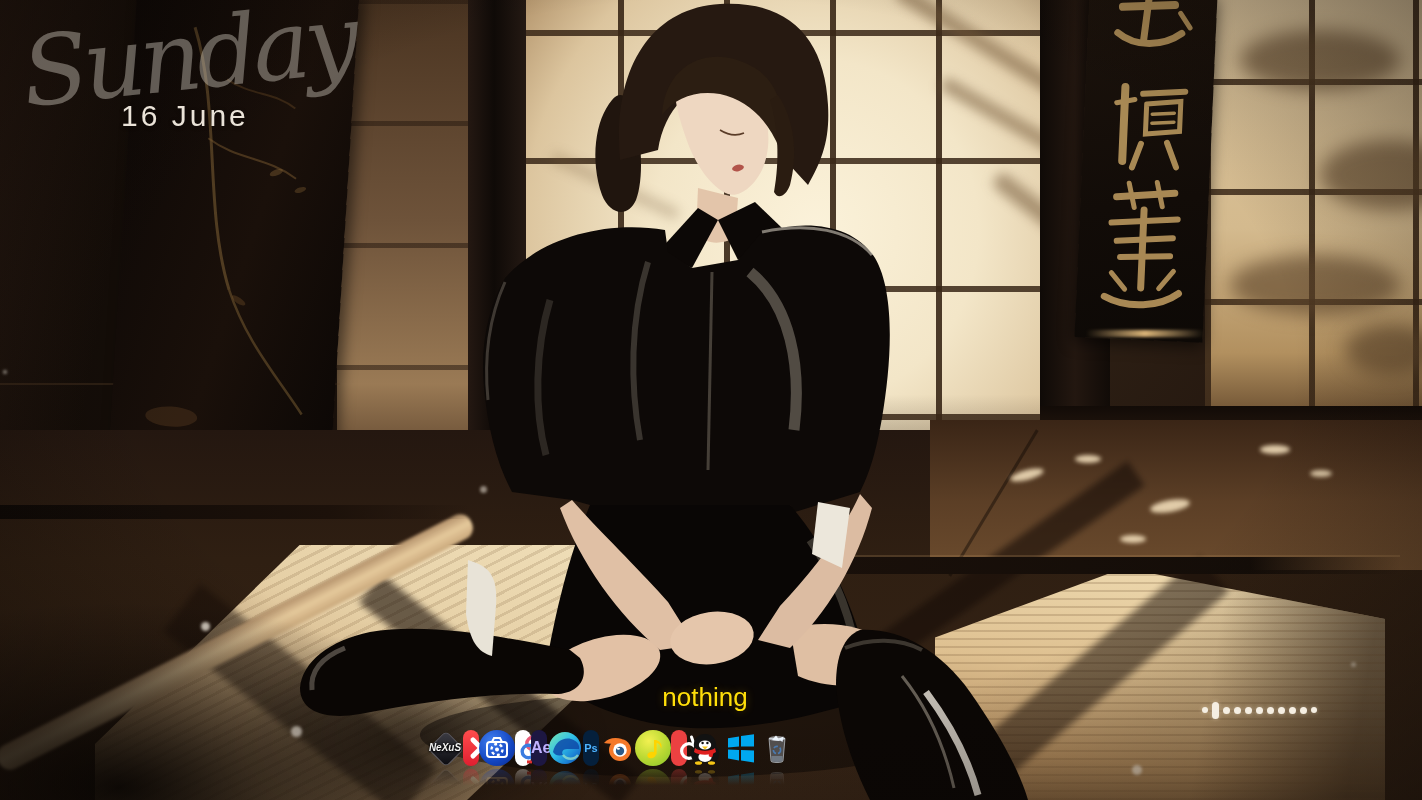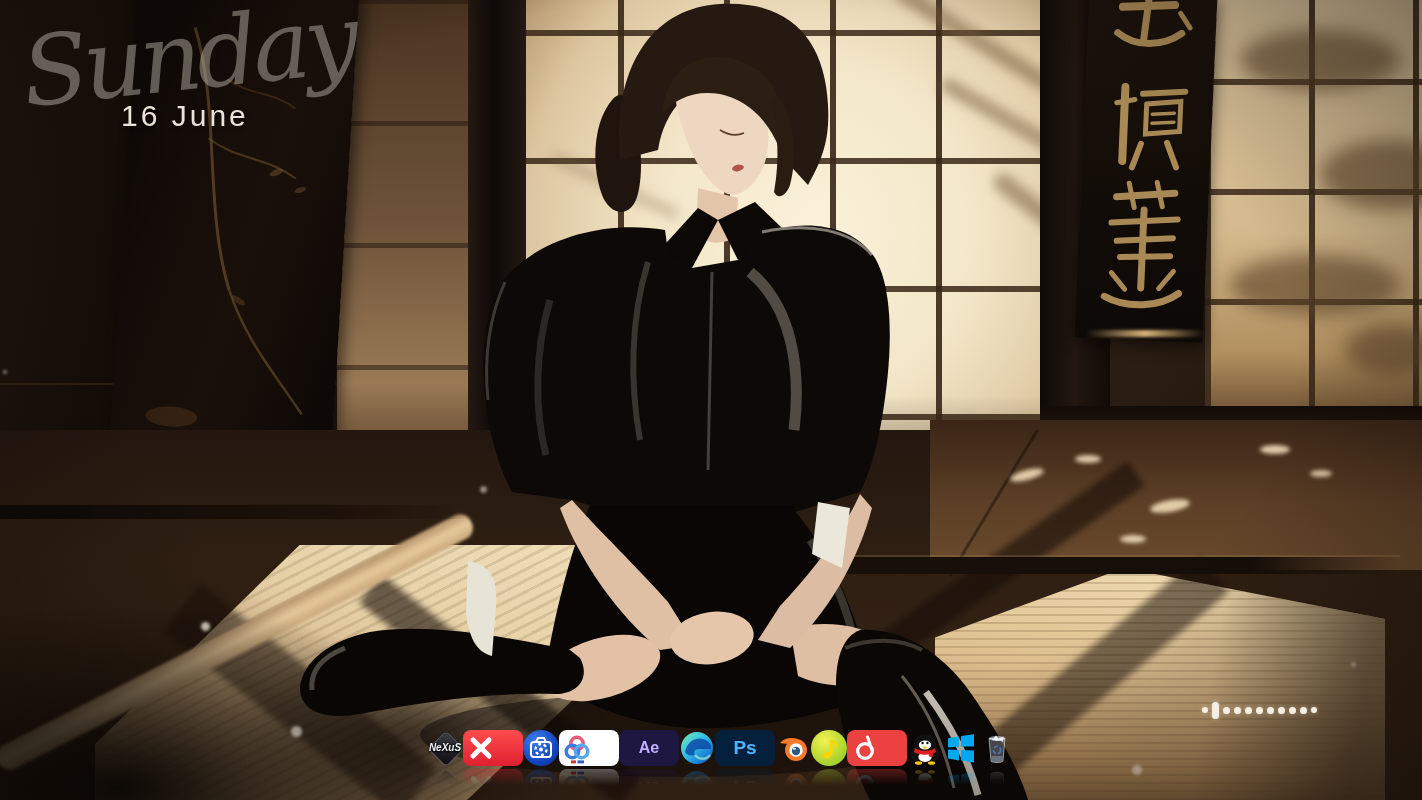--- a/index.html
+++ b/index.html
@@ -77,28 +77,28 @@
     font-size:52px;color:#f4f1ec;letter-spacing:2px;text-shadow:0 1px 6px rgba(0,0,0,.35);}
   .clock-date{left:121px;top:99px;font-size:30px;color:#eae3d8;letter-spacing:3px;text-shadow:0 1px 4px rgba(0,0,0,.4);}
 
   
   .dock-label{left:427px;top:682px;width:556px;text-align:center;font-size:26px;color:#ffdf0a;
     text-shadow:0 0 8px rgba(255,200,0,.3),0 1px 3px rgba(0,0,0,.5);}
   .dock{left:427px;top:730px;display:flex;align-items:flex-end;}
   .di{width:36px;height:36px;position:relative;flex:0 0 auto;
     -webkit-box-reflect:below 3px linear-gradient(to bottom,rgba(0,0,0,0) 55%,rgba(0,0,0,.32));}
   .di svg{display:block;}
-  .rsq{border-radius:8px;width:60px;height:36px;}
+  .rsq{border-radius:8px;width:16px;height:36px;}
   .nexus-diamond{position:absolute;left:6px;top:6px;width:24px;height:24px;transform:rotate(45deg);
     background:linear-gradient(135deg,#3c3c44,#0b0b10);border:1px solid #5a5a64;border-radius:5px;}
   .nexus-text{position:absolute;left:0;top:12px;width:36px;text-align:center;font-size:10px;font-weight:bold;
     font-style:italic;color:#f2f2f2;text-shadow:0 1px 2px #000,0 0 3px #000;letter-spacing:0;}
   .xmind{background:linear-gradient(180deg,#ff4d4d,#df1f30);}
   .aeicon{background:#1d1742;color:#c0b1ff;font-weight:bold;font-size:16px;text-align:center;line-height:36px;}
-  .psicon{background:#05203c;color:#4db3ff;font-weight:bold;font-size:19px;text-align:center;line-height:36px;border-radius:8px;}
+  .psicon{background:#05203c;color:#4db3ff;font-weight:bold;font-size:11px;text-align:center;line-height:36px;border-radius:8px;}
   .netease{background:#ec4141;}
   .qqmusic{border-radius:50%;width:36px;height:36px;background:radial-gradient(circle at 38% 30%,#f2f051,#b8d832 55%,#86c32c);}
   .capture{border-radius:50%;width:36px;height:36px;background:radial-gradient(circle at 35% 30%,#3f7ef0,#1345c0 60%,#0a2a8a);}
   .rings{background:#fff;}
 
   
   .visualizer{left:1202px;top:700px;height:20px;display:flex;align-items:center;gap:4px;}
   .vbar{background:#f5eee2;border-radius:4px;box-shadow:0 0 4px rgba(255,240,215,.45);}
 </style>
 </head>
@@ -231,20 +231,21 @@
   <div class="abs bokeh" style="left:1132px;top:765px;width:10px;height:10px;opacity:.6;"></div>
   <div class="abs bokeh" style="left:1351px;top:662px;width:5px;height:5px;opacity:.5;"></div>
   <div class="abs bokeh" style="left:480px;top:486px;width:7px;height:7px;opacity:.5;"></div>
   <div class="abs bokeh" style="left:3px;top:370px;width:4px;height:4px;opacity:.6;"></div>
 
   <div class="abs vignette"></div>
 
   <div class="abs script-day">Sunday</div>
   <div class="abs clock-date">16 June</div>
 
+  <div class="abs dock-label">nothing</div>
 
   <div class="abs dock">
     <div class="di">
       <div class="nexus-diamond"></div>
       <div class="nexus-text">NeXuS</div>
     </div>
     <div class="di rsq xmind">
       <svg width="36" height="36" viewBox="0 0 36 36">
         <path d="M10,10 L26,26" stroke="#fff" stroke-width="5" stroke-linecap="round"></path>
         <path d="M26,10 L10,26" stroke="#fff" stroke-width="5" stroke-linecap="round"></path>

